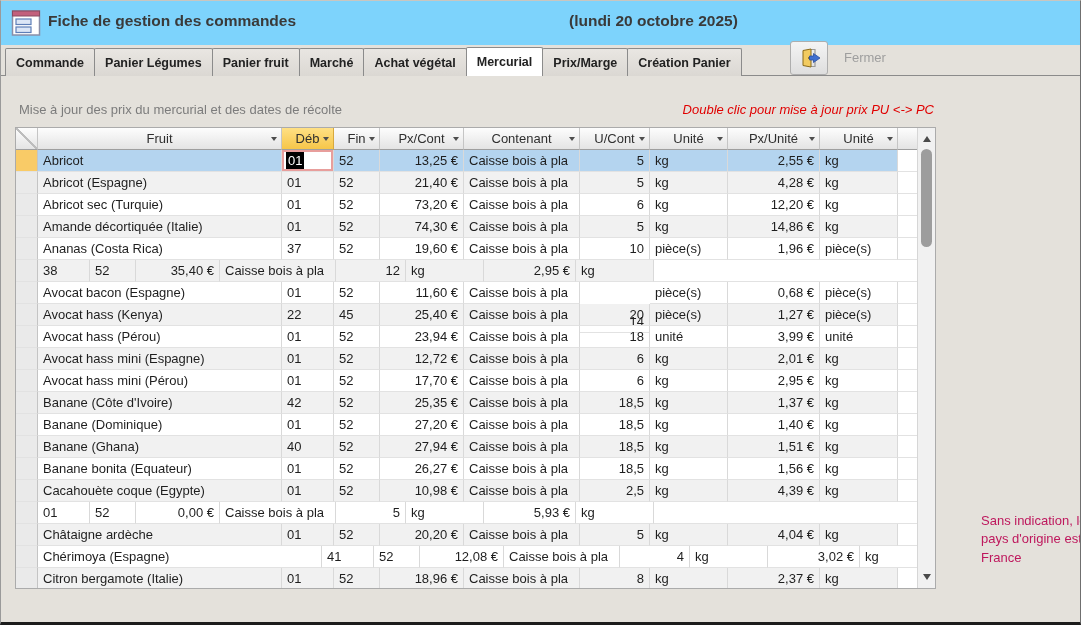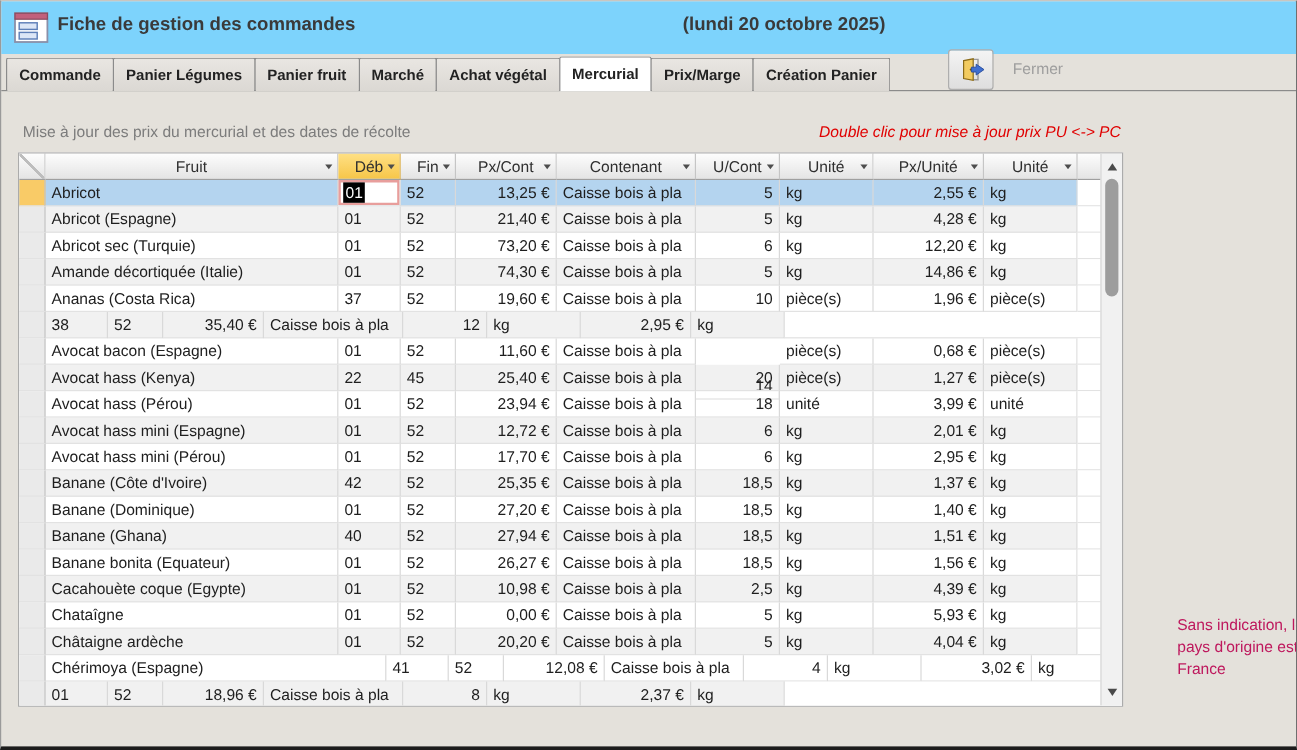--- a/index.html
+++ b/index.html
@@ -356,21 +356,20 @@
           <div class="dcell a-r" style="width: 84px;">10,98 €</div>
           <div class="dcell a-l" style="width: 116px;">Caisse bois à pla</div>
           <div class="dcell a-r" style="width: 70px;">2,5</div>
           <div class="dcell a-l" style="width: 78px;">kg</div>
           <div class="dcell a-r" style="width: 92px;">4,39 €</div>
           <div class="dcell a-l" style="width: 78px;">kg</div>
           <div class="dcell filler"></div>
         </div>
         <div class="drow">
           <div class="selcell"></div>
-          <div class="dcell a-l" style="width: 244px;">Chataîgne</div>
           <div class="dcell a-l" style="width: 52px;">01</div>
           <div class="dcell a-l" style="width: 46px;">52</div>
           <div class="dcell a-r" style="width: 84px;">0,00 €</div>
           <div class="dcell a-l" style="width: 116px;">Caisse bois à pla</div>
           <div class="dcell a-r" style="width: 70px;">5</div>
           <div class="dcell a-l" style="width: 78px;">kg</div>
           <div class="dcell a-r" style="width: 92px;">5,93 €</div>
           <div class="dcell a-l" style="width: 78px;">kg</div>
           <div class="dcell filler"></div>
         </div>
@@ -395,20 +394,21 @@
           <div class="dcell a-r" style="width: 84px;">12,08 €</div>
           <div class="dcell a-l" style="width: 116px;">Caisse bois à pla</div>
           <div class="dcell a-r" style="width: 70px;">4</div>
           <div class="dcell a-l" style="width: 78px;">kg</div>
           <div class="dcell a-r" style="width: 92px;">3,02 €</div>
           <div class="dcell a-l" style="width: 78px;">kg</div>
           <div class="dcell filler"></div>
         </div>
         <div class="drow alt">
           <div class="selcell"></div>
+          <div class="dcell a-l" style="width: 244px;">Citron bergamote (Italie)</div>
           <div class="dcell a-l" style="width: 52px;">01</div>
           <div class="dcell a-l" style="width: 46px;">52</div>
           <div class="dcell a-r" style="width: 84px;">18,96 €</div>
           <div class="dcell a-l" style="width: 116px;">Caisse bois à pla</div>
           <div class="dcell a-r" style="width: 70px;">8</div>
           <div class="dcell a-l" style="width: 78px;">kg</div>
           <div class="dcell a-r" style="width: 92px;">2,37 €</div>
           <div class="dcell a-l" style="width: 78px;">kg</div>
           <div class="dcell filler"></div>
         </div>

